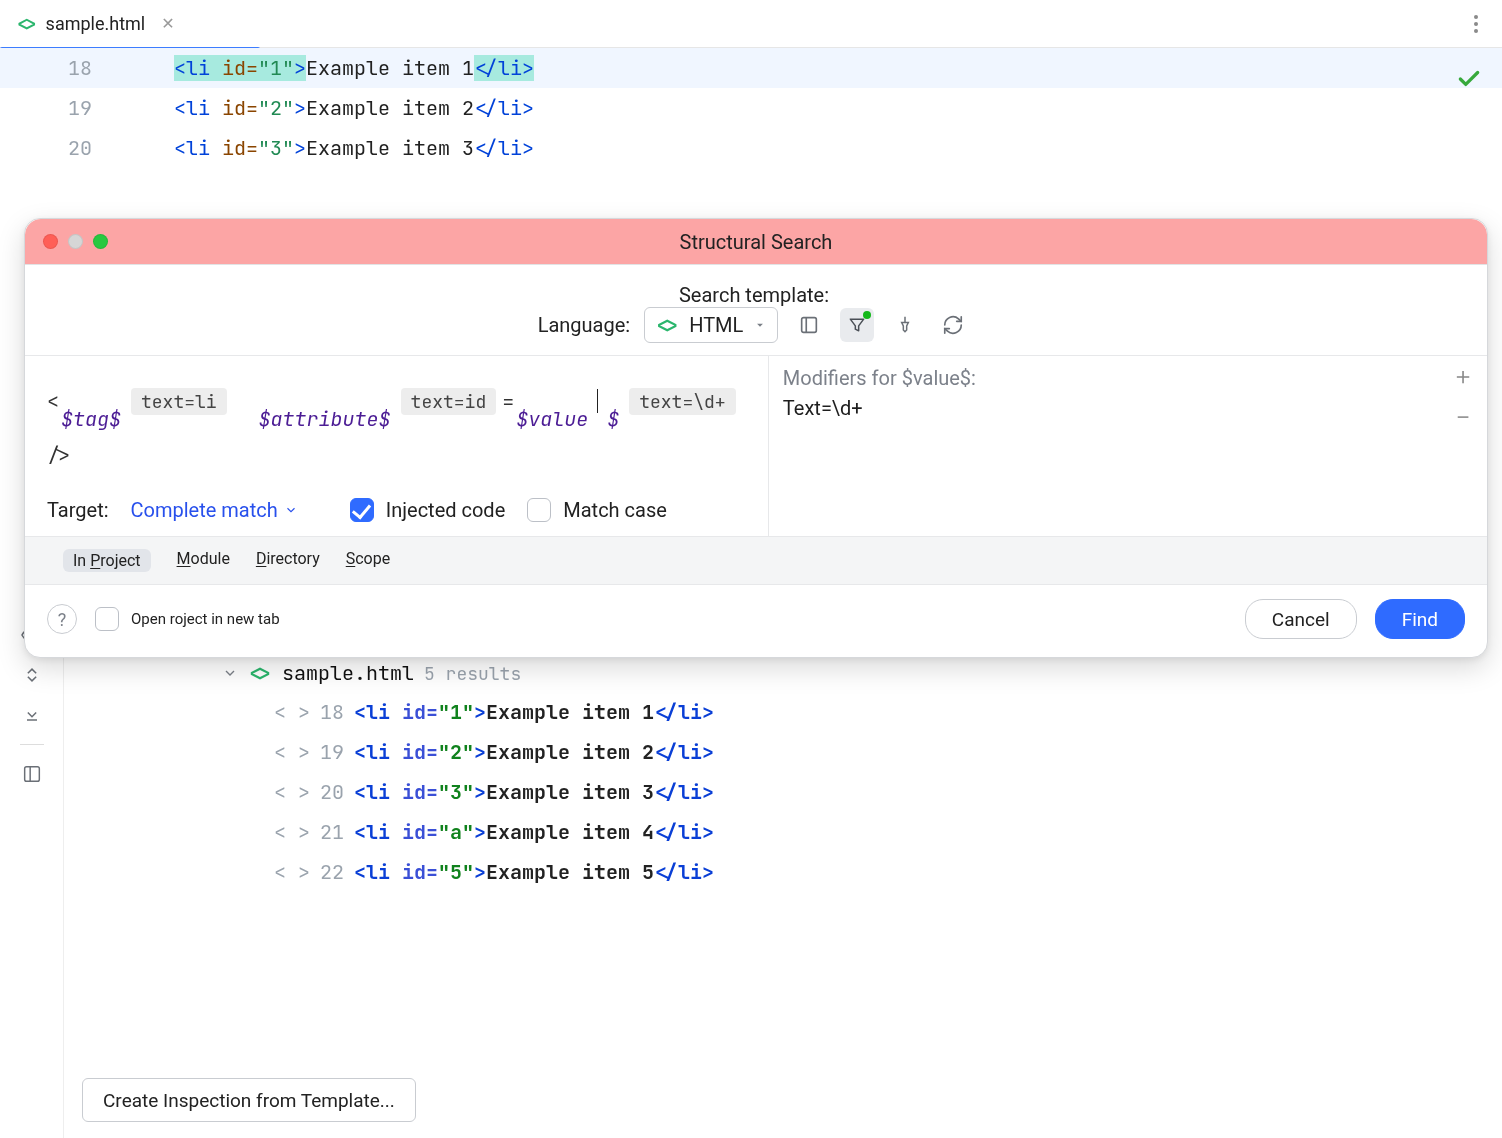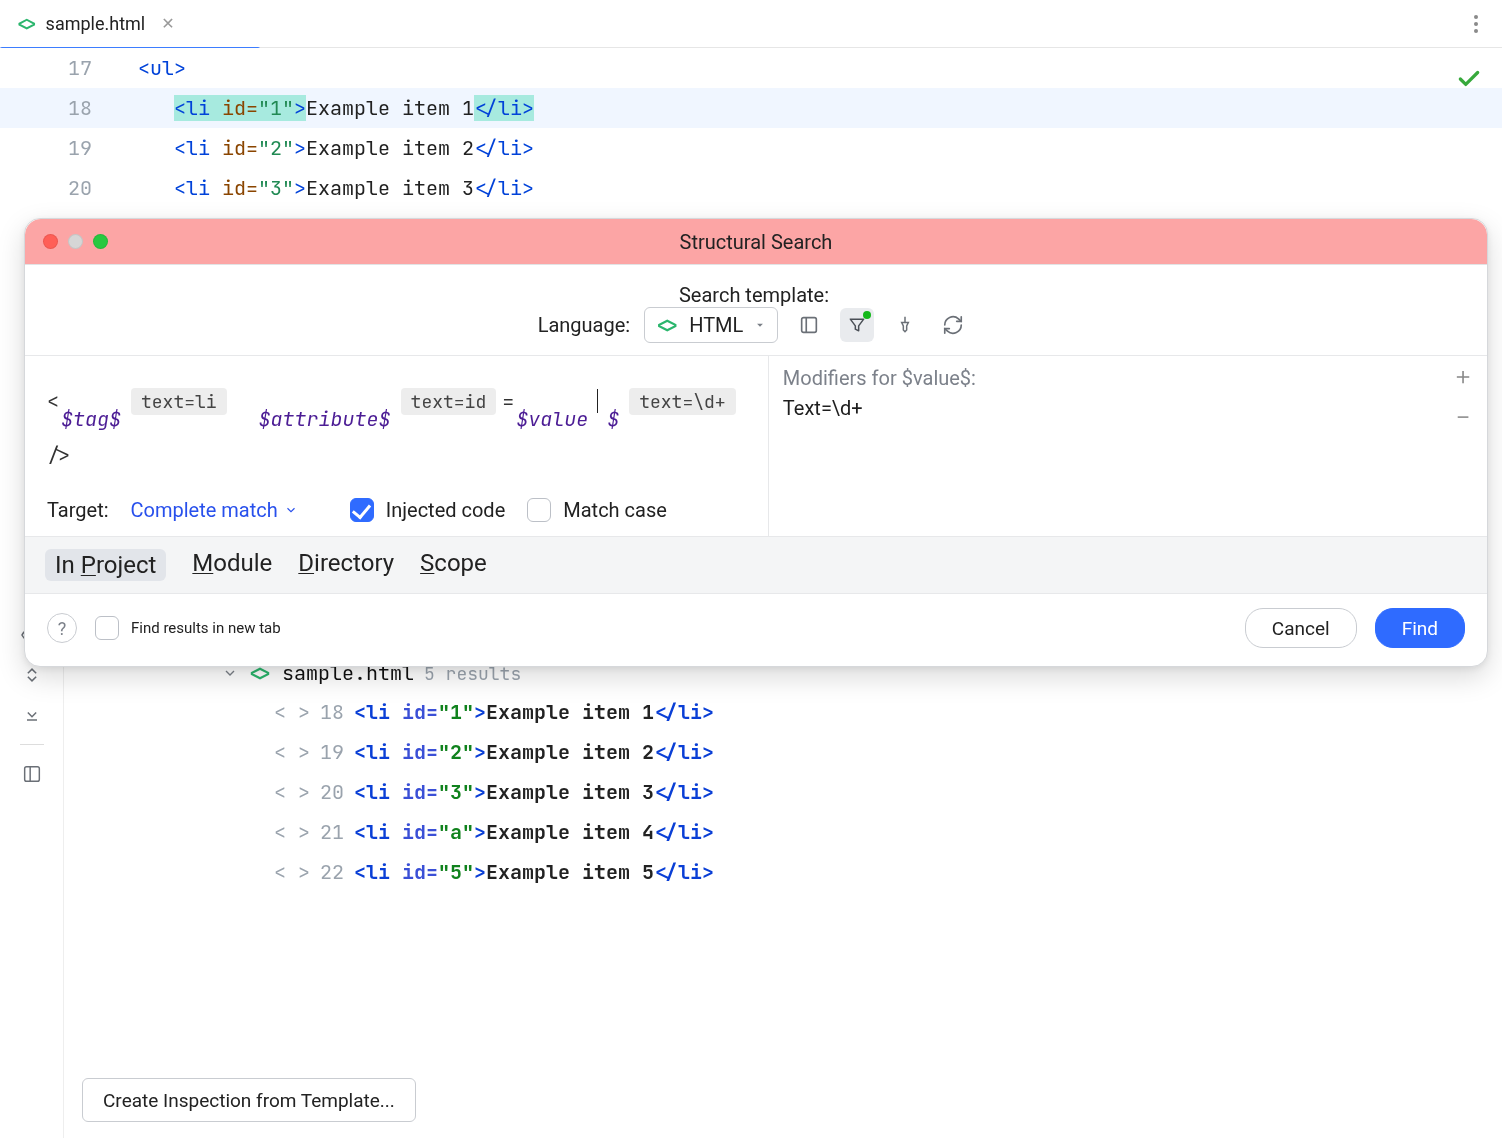--- a/index.html
+++ b/index.html
@@ -194,22 +194,22 @@
   .plusminus {
     position:absolute; right:10px; top:8px;
     display:flex; flex-direction:column; gap:16px;
     color:#888; font-size: 24px;
     align-items:center;
   }
   .plusminus .pm { width:28px; text-align:center; line-height:1; }
 
   .dlg-scope {
     background:#f4f5f6; border-bottom:1px solid #e7e8ea;
-    padding: 12px 20px;
-    font-size: 24px;
+    padding: 12px 38px;
+    font-size: 16px;
     display:flex; gap:26px;
   }
   .scope-item { color:#222; }
   .scope-item.sel {
     background:#e2e5ea; border-radius:6px; padding:2px 10px;
   }
   .uline { text-decoration: underline; text-decoration-thickness: 1px; text-underline-offset: 2px; }
 
   .dlg-actions {
     display:flex; align-items:center; gap:18px;
@@ -288,24 +288,20 @@
       <span></span>
         <span></span>
         <span></span>
     </div>
   </div>
   <div class="tab-underline"></div>
 
   <div class="editor">
     <div class="code" style="width:100%;">
 
-      <div class="codeline">
-        <span class="line-number mono">17</span>
-        <span class="code-text mono"><span class="tag-blue">&lt;ul&gt;</span></span>
-      </div>
 
       <div class="codeline hl">
         <span class="line-number mono">18</span>
         <span class="code-text mono">   <span class="sel-aqua"><span class="tag-blue">&lt;li </span><span class="attr-brown">id=</span><span class="tag-green">"1"</span><span class="tag-blue">&gt;</span></span><span>Example item 1</span><span class="sel-aqua"><span class="tag-blue">&lt;/li&gt;</span></span></span>
       </div>
 
       <div class="codeline">
         <span class="line-number mono">19</span>
         <span class="code-text mono">   <span class="tag-blue">&lt;li </span><span class="attr-brown">id=</span><span class="tag-green">"2"</span><span class="tag-blue">&gt;</span><span>Example item 2</span><span class="tag-blue">&lt;/li&gt;</span></span>
       </div>
@@ -419,21 +415,21 @@
         <span class="scope-item sel">In <span class="uline">P</span>roject</span>
         <span class="scope-item"><span class="uline">M</span>odule</span>
         <span class="scope-item"><span class="uline">D</span>irectory</span>
         <span class="scope-item"><span class="uline">S</span>cope</span>
       </div>
 
       <div class="dlg-actions">
         <div class="help">?</div>
         <span class="pair">
           <span class="cb"></span>
-          <span>Find results in new tab</span>
+          <span>Open roject in new tab</span>
         </span>
         <div class="gap-flex"></div>
         <div class="btn">Cancel</div>
         <div class="btn primary">Find</div>
       </div>
     </div>
   </div>
 
   <div class="lower">
     <div class="left-tool">

